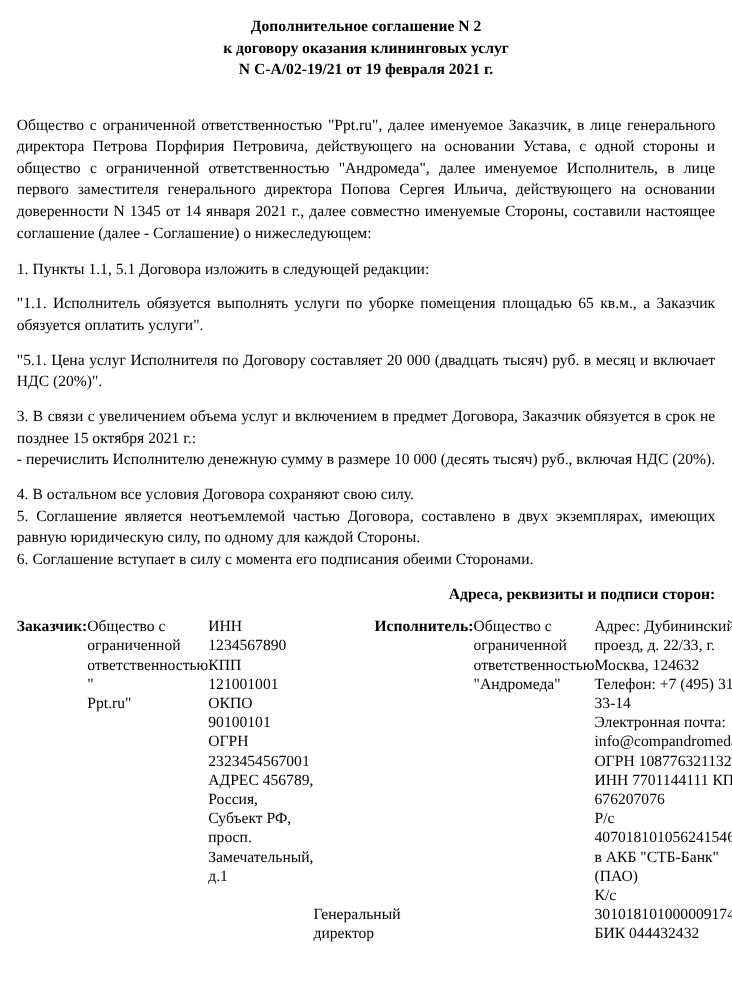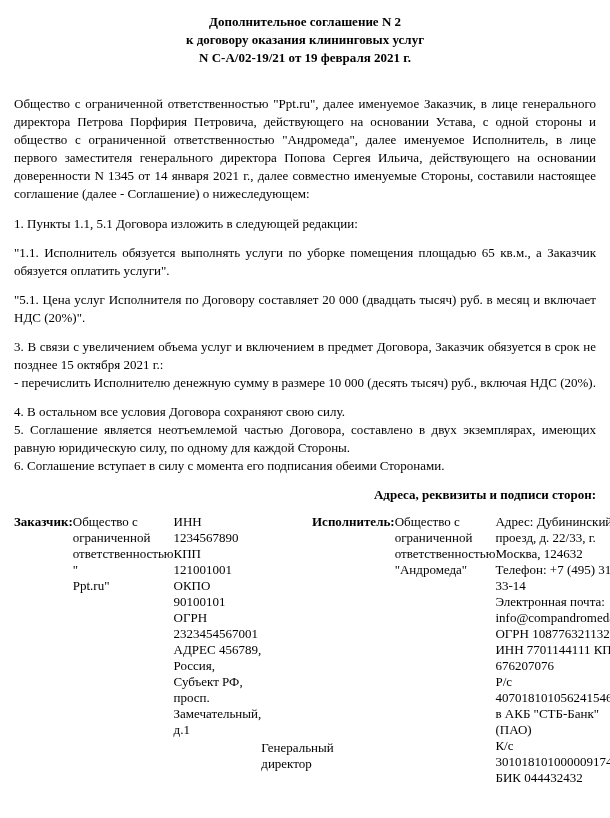--- a/index.html
+++ b/index.html
@@ -54,21 +54,20 @@
   .role {
     font-weight: bold;
   }
   .blank-line {
     height: 16px;
   }
   .bottom-group {
     margin-top: auto;
   }
   .position-line {
-    margin-bottom: 14px;
   }
   .sig-line {
     white-space: nowrap;
   }
   .sig-auto {
     margin-top: auto;
   }
 </style>
 </head>
 <body>

